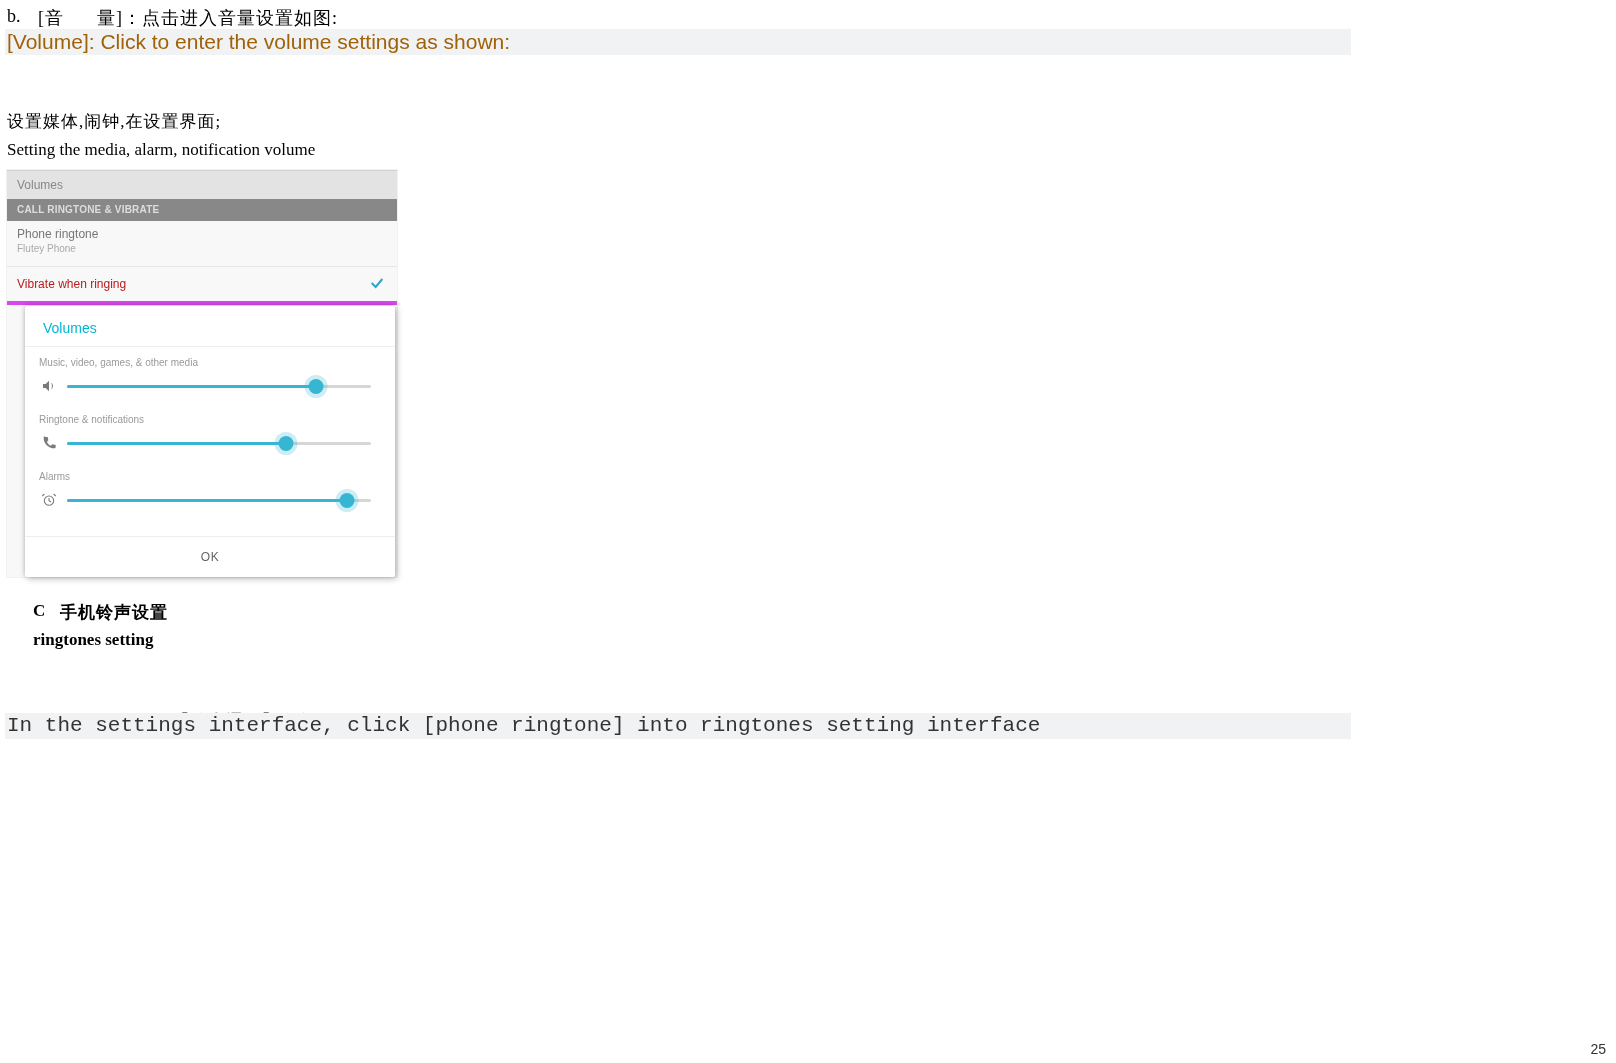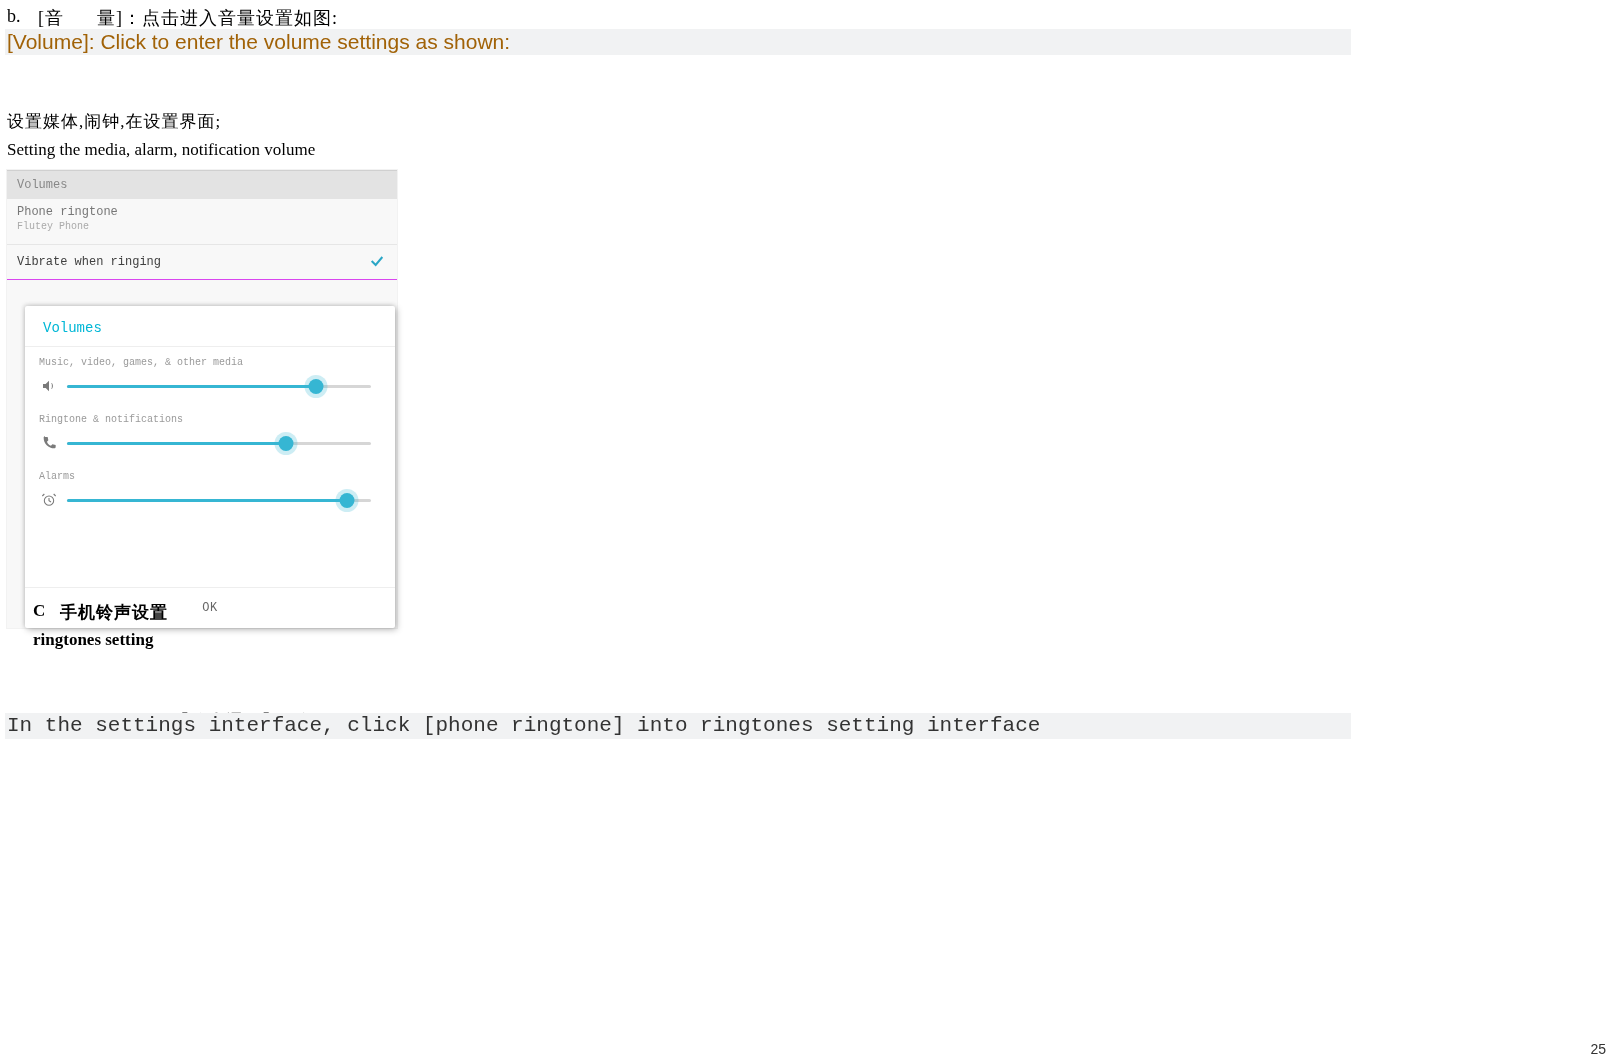--- a/index.html
+++ b/index.html
@@ -27,24 +27,24 @@
     background: #f1f2f3;
     height: 26px;
   }
 
   
   .shot {
     position: absolute;
     left: 7px;
     top: 170px;
     width: 390px;
-    height: 458px;
+    height: 407px;
     background: #f8f8f8;
     box-shadow: 0 0 0 1px rgba(0,0,0,0.05);
-    font-family: Liberation Mono, monospace;
+    font-family: Liberation Sans, sans-serif;
     color: #555;
   }
   .shot .hdr {
     background: #e3e3e3;
     height: 28px;
     line-height: 28px;
     padding-left: 10px;
     font-size: 12px;
     color: #888;
     border-top: 1px solid #d0d0d0;
@@ -66,23 +66,23 @@
     color: #777;
     border-bottom: 1px solid #e6e6e6;
     box-sizing: border-box;
   }
   .shot .row1 .sub { font-size: 10px; color: #aaa; margin-top: 2px; }
   .shot .row2 {
     height: 34px;
     line-height: 34px;
     padding: 0 10px;
     font-size: 12px;
-    color: #404040;
+    color: #b91c1c;
     position: relative;
-    border-bottom: 1px solid #d946ef;
+    border-bottom: 4px solid #d946ef;
   }
   .shot .row2 .chk {
     position: absolute;
     right: 12px;
     top: 8px;
     width: 16px;
     height: 16px;
     color: #2aa6c6;
     font-size: 16px;
     line-height: 16px;
@@ -179,20 +179,21 @@
   <div class="line cn" style="left:38px; top:6px; font-size:18px; letter-spacing:1px;">[音      量]：点击进入音量设置如图:</div>
 
   <div class="grey-bar" style="left:5px; top:29px; width:1346px;"></div>
   <div class="line arial" style="left:7px; top:30px; font-size:21px; color:#a16207;">[Volume]: Click to enter the volume settings as shown:</div>
 
   <div class="line cn" style="left:7px; top:110px; font-size:17px; letter-spacing:1px;">设置媒体,闹钟,在设置界面;</div>
   <div class="line" style="left:7px; top:140px; font-size:17px;">Setting the media, alarm, notification volume</div>
 
   <div class="shot">
     <div class="hdr">Volumes</div>
+    <div class="band">CALL RINGTONE &amp; VIBRATE</div>
     <div class="row1">
       <div>Phone ringtone</div>
       <div class="sub">Flutey Phone</div>
     </div>
     <div class="row2">
       <span>Vibrate when ringing</span>
       <span class="chk">
         <svg viewBox="0 0 24 24" width="16" height="16" fill="none" stroke="#2aa6c6" stroke-width="3">
             <path d="M4 12 L10 18 L20 6"></path>
           </svg>

